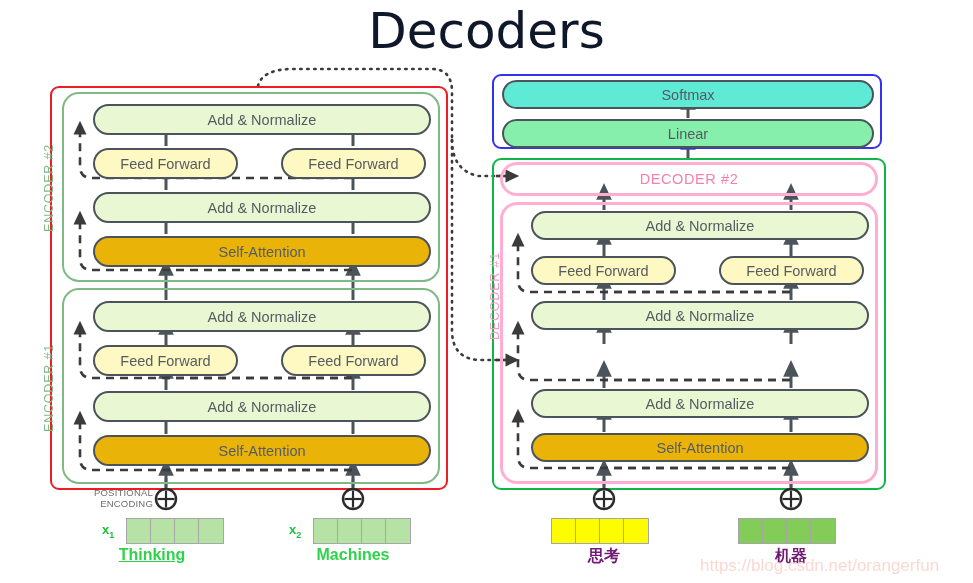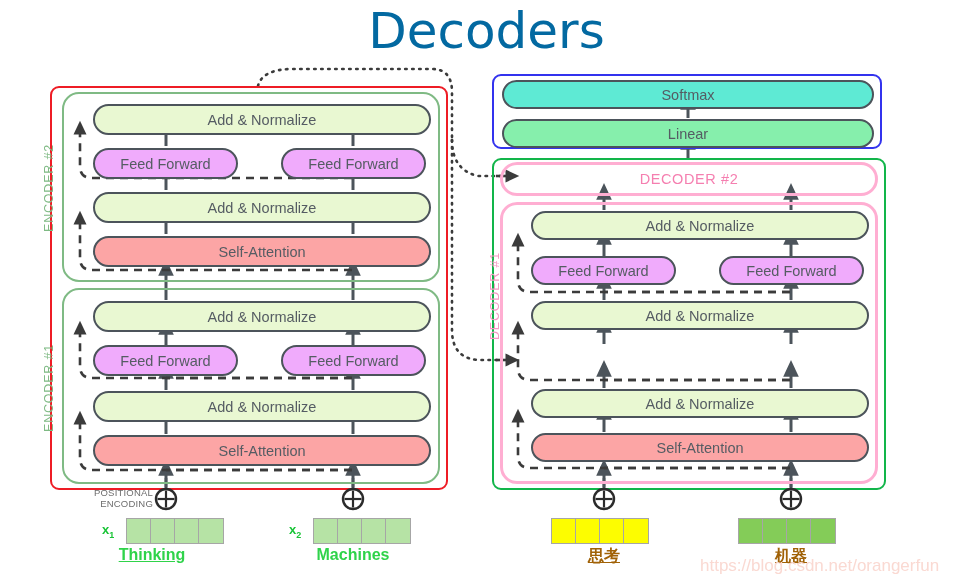--- a/index.html
+++ b/index.html
@@ -24,40 +24,40 @@
   }
   .title {
     position: absolute;
     left: 0;
     top: 2px;
     width: 973px;
     text-align: center;
     font-size: 50px;
     font-family: "DejaVu Sans", sans-serif;
     font-weight: 400;
-    color: #0369a1;
+    color: #0f172a;
     letter-spacing: 0px;
   }
   
   .block {
     position: absolute;
     box-sizing: border-box;
     border: 2.5px solid #4c545b;
     border-radius: 999px;
     display: flex;
     align-items: center;
     justify-content: center;
     font-size: 14.5px;
     color: #555c63;
     font-family: "Liberation Sans", sans-serif;
     white-space: nowrap;
   }
   .blk-green  { background: #e9f8d2; }
-  .blk-blue   { background: #f0abfc; }
-  .blk-peach  { background: #fca5a5; }
+  .blk-blue   { background: #fef9c3; }
+  .blk-peach  { background: #eab308; }
   .blk-pink   { background: #5eead4; }
   .blk-purple { background: #86efac; }
 
   
   .outline {
     position: absolute;
     box-sizing: border-box;
     background: transparent;
     pointer-events: none;
   }
@@ -118,21 +118,21 @@
   .xlabel sub { font-size: 9px; }
 
   .word {
     position: absolute;
     font-size: 16px;
     font-weight: bold;
     text-align: center;
     font-family: "Liberation Sans", sans-serif;
   }
   .word-en { color: #2fd34a; }
-  .word-cn { color: #a16207; font-family: "DejaVu Sans", sans-serif; text-decoration: underline; }
+  .word-cn { color: #701a75; font-family: "DejaVu Sans", sans-serif; }
 
   .watermark {
     position: absolute;
     font-size: 17px;
     color: #fad9d2;
     font-family: "Liberation Sans", sans-serif;
     white-space: nowrap;
   }
 </style>
 </head>

